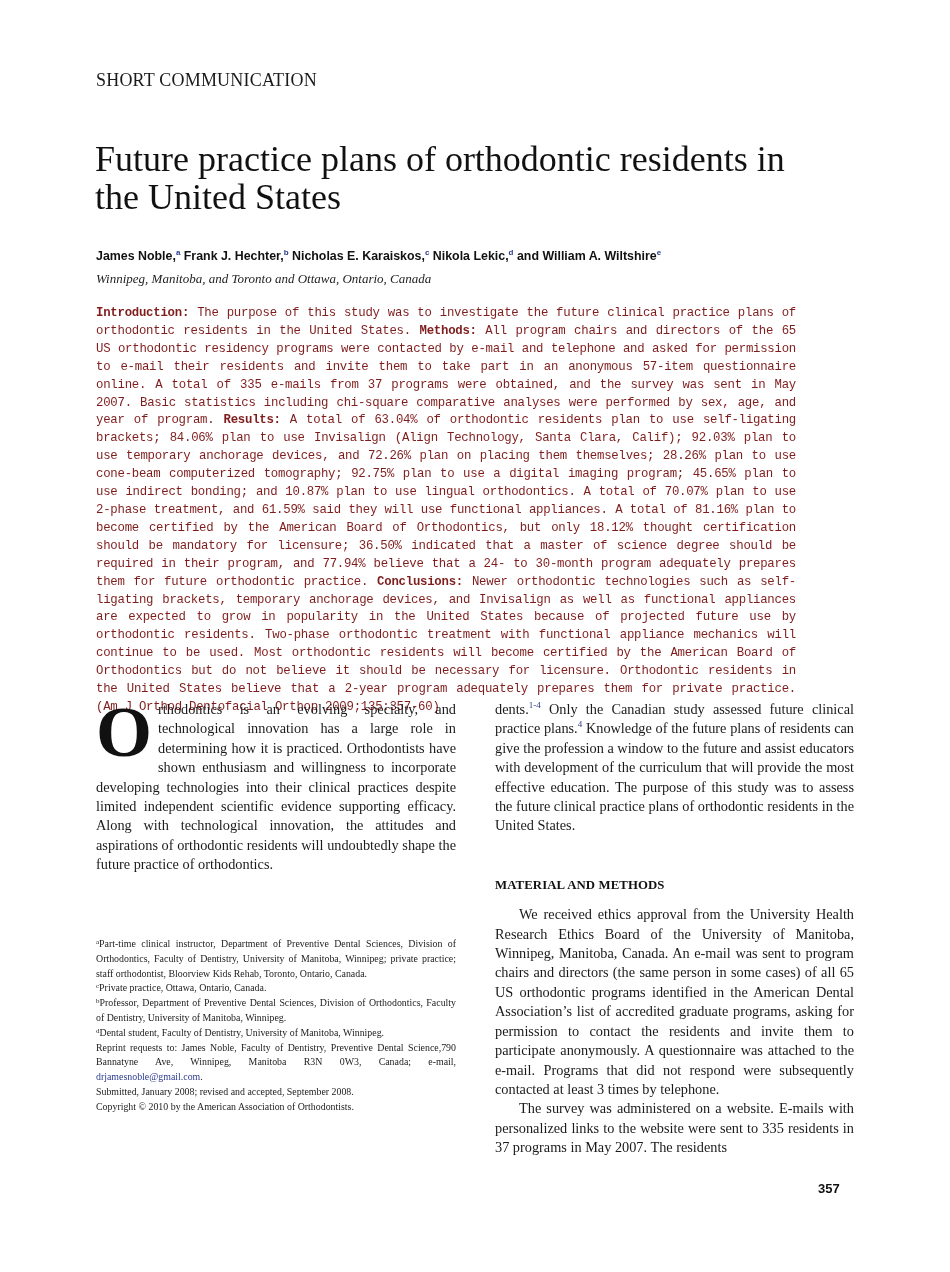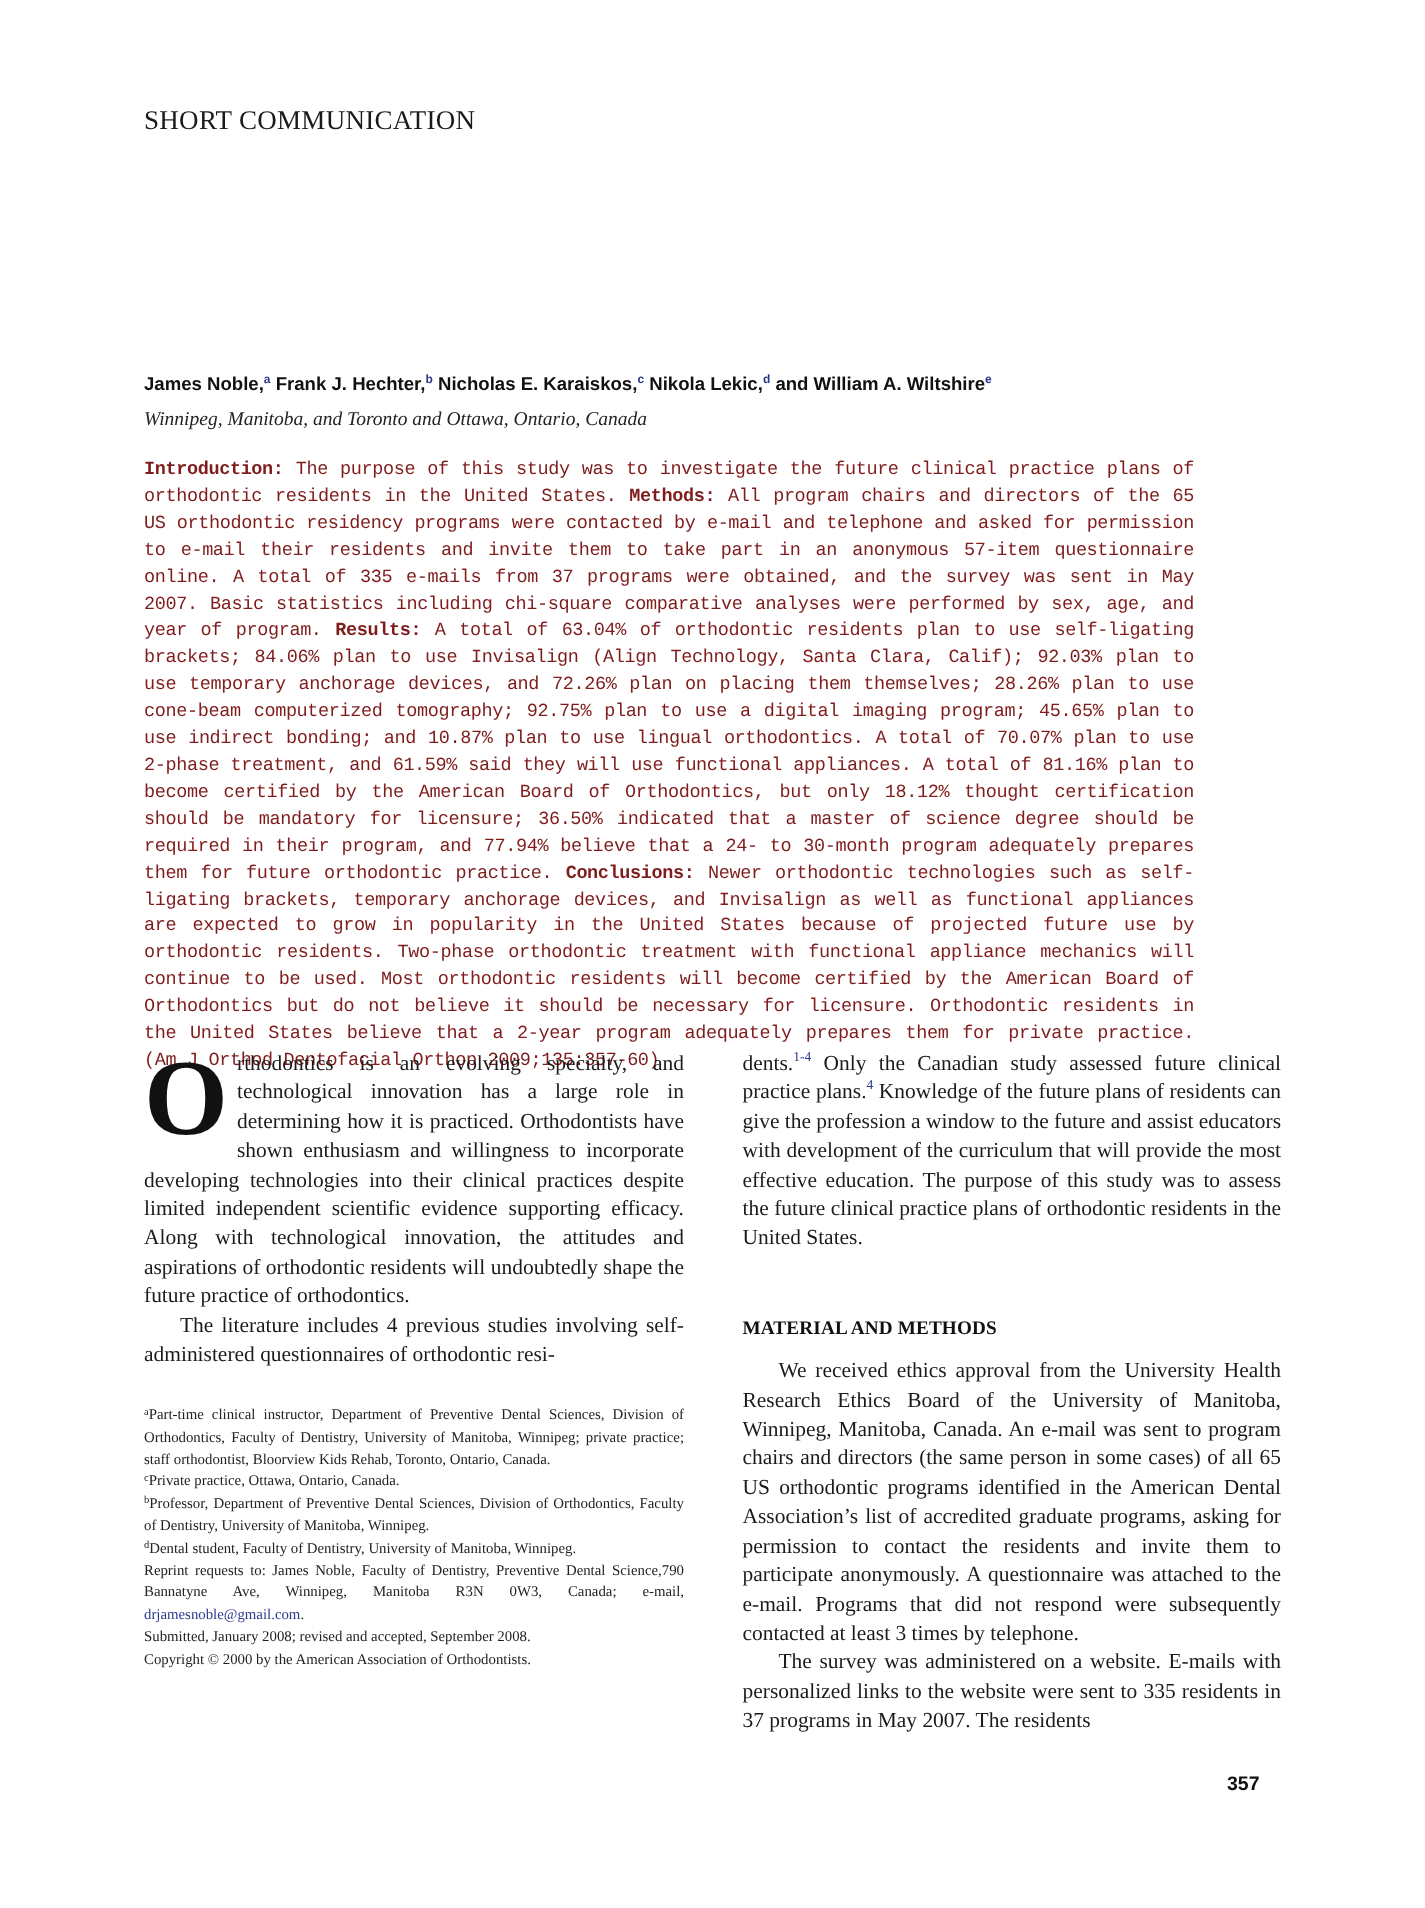--- a/index.html
+++ b/index.html
@@ -64,46 +64,46 @@
     font-family: "Liberation Sans", sans-serif; font-weight: bold; font-size: 13px; color: #111;
   }
 </style>
 </head>
 <body>
 
 <div class="page">
 
   <div class="section-label">SHORT COMMUNICATION</div>
 
+  <h1 class="title">Future practice plans of orthodontic residents in the United States</h1>
 
   <div class="authors">
     <span>James Noble,</span><sup>a</sup>
     <span>Frank J. Hechter,</span><sup>b</sup>
     <span>Nicholas E. Karaiskos,</span><sup>c</sup>
     <span>Nikola Lekic,</span><sup>d</sup>
     <span>and William A. Wiltshire</span><sup>e</sup>
   </div>
 
   <div class="affil">Winnipeg, Manitoba, and Toronto and Ottawa, Ontario, Canada</div>
 
   <p class="abstract"><b>Introduction:</b><span> The purpose of this study was to investigate the future clinical practice plans of orthodontic residents in the United States. </span><b>Methods:</b><span> All program chairs and directors of the 65 US orthodontic residency programs were contacted by e-mail and telephone and asked for permission to e-mail their residents and invite them to take part in an anonymous 57-item questionnaire online. A total of 335 e-mails from 37 programs were obtained, and the survey was sent in May 2007. Basic statistics including chi-square comparative analyses were performed by sex, age, and year of program. </span><b>Results:</b><span> A total of 63.04% of orthodontic residents plan to use self-ligating brackets; 84.06% plan to use Invisalign (Align Technology, Santa Clara, Calif); 92.03% plan to use temporary anchorage devices, and 72.26% plan on placing them themselves; 28.26% plan to use cone-beam computerized tomography; 92.75% plan to use a digital imaging program; 45.65% plan to use indirect bonding; and 10.87% plan to use lingual orthodontics. A total of 70.07% plan to use 2-phase treatment, and 61.59% said they will use functional appliances. A total of 81.16% plan to become certified by the American Board of Orthodontics, but only 18.12% thought certification should be mandatory for licensure; 36.50% indicated that a master of science degree should be required in their program, and 77.94% believe that a 24- to 30-month program adequately prepares them for future orthodontic practice. </span><b>Conclusions:</b><span> Newer orthodontic technologies such as self-ligating brackets, temporary anchorage devices, and Invisalign as well as functional appliances are expected to grow in popularity in the United States because of projected future use by orthodontic residents. Two-phase orthodontic treatment with functional appliance mechanics will continue to be used. Most orthodontic residents will become certified by the American Board of Orthodontics but do not believe it should be necessary for licensure. Orthodontic residents in the United States believe that a 2-year program adequately prepares them for private practice. (Am J Orthod Dentofacial Orthop 2009;135:357-60)</span></p>
 
   <div class="col-left">
     <p><span class="dropcap">O</span><span>rthodontics is an evolving specialty, and technological innovation has a large role in determining how it is practiced. Orthodontists have shown enthusiasm and willingness to incorporate developing technologies into their clinical practices despite limited independent scientific evidence supporting efficacy. Along with technological innovation, the attitudes and aspirations of orthodontic residents will undoubtedly shape the future practice of orthodontics.</span></p>
-    <p class="indent">The literature includes 4 previous studies involving self-administered questionnaires of orthodontic resi-</p>
   </div>
 
   <div class="footnotes">
     <p><sup>a</sup><span>Part-time clinical instructor, Department of Preventive Dental Sciences, Division of Orthodontics, Faculty of Dentistry, University of Manitoba, Winnipeg; private practice; staff orthodontist, Bloorview Kids Rehab, Toronto, Ontario, Canada.</span></p>
     <p><sup>c</sup><span>Private practice, Ottawa, Ontario, Canada.</span></p>
     <p><sup>b</sup><span>Professor, Department of Preventive Dental Sciences, Division of Orthodontics, Faculty of Dentistry, University of Manitoba, Winnipeg.</span></p>
     <p><sup>d</sup><span>Dental student, Faculty of Dentistry, University of Manitoba, Winnipeg.</span></p>
     <p><span>Reprint requests to: James Noble, Faculty of Dentistry, Preventive Dental Science,790 Bannatyne Ave, Winnipeg, Manitoba R3N 0W3, Canada; e-mail, </span><span class="link">drjamesnoble@gmail.com</span><span>.</span></p>
     <p>Submitted, January 2008; revised and accepted, September 2008.</p>
-    <p>Copyright © 2000 by the American Association of Orthodontists.</p>
+    <p>Copyright © 2010 by the American Association of Orthodontists.</p>
   </div>
 
   <div class="col-right">
     <p><span>dents.</span><sup>1-4</sup><span> Only the Canadian study assessed future clinical practice plans.</span><sup>4</sup><span> Knowledge of the future plans of residents can give the profession a window to the future and assist educators with development of the curriculum that will provide the most effective education. The purpose of this study was to assess the future clinical practice plans of orthodontic residents in the United States.</span></p>
     <p class="heading">MATERIAL AND METHODS</p>
     <p class="indent">We received ethics approval from the University Health Research Ethics Board of the University of Manitoba, Winnipeg, Manitoba, Canada. An e-mail was sent to program chairs and directors (the same person in some cases) of all 65 US orthodontic programs identified in the American Dental Association’s list of accredited graduate programs, asking for permission to contact the residents and invite them to participate anonymously. A questionnaire was attached to the e-mail. Programs that did not respond were subsequently contacted at least 3 times by telephone.</p>
     <p class="indent">The survey was administered on a website. E-mails with personalized links to the website were sent to 335 residents in 37 programs in May 2007. The residents</p>
   </div>
 
   <div class="page-number">357</div>

